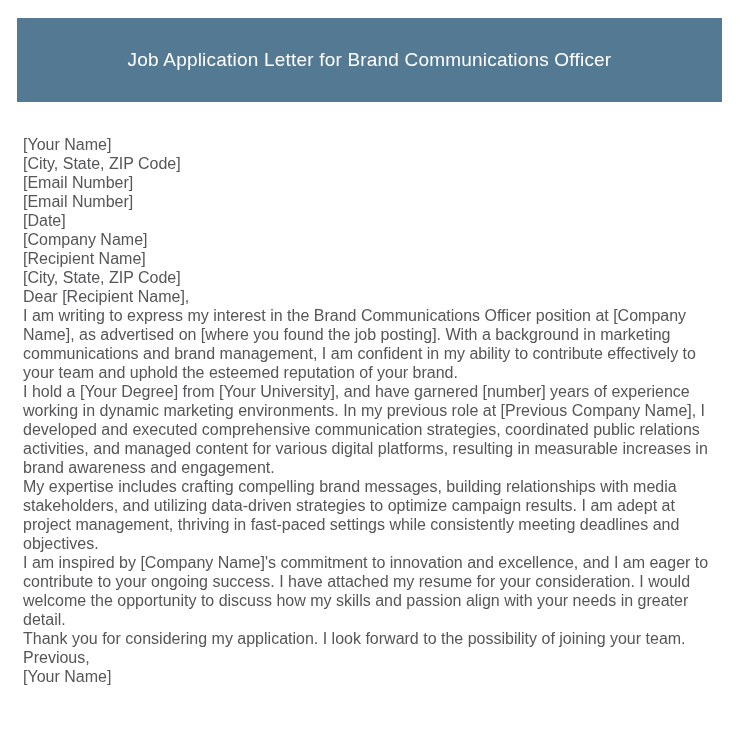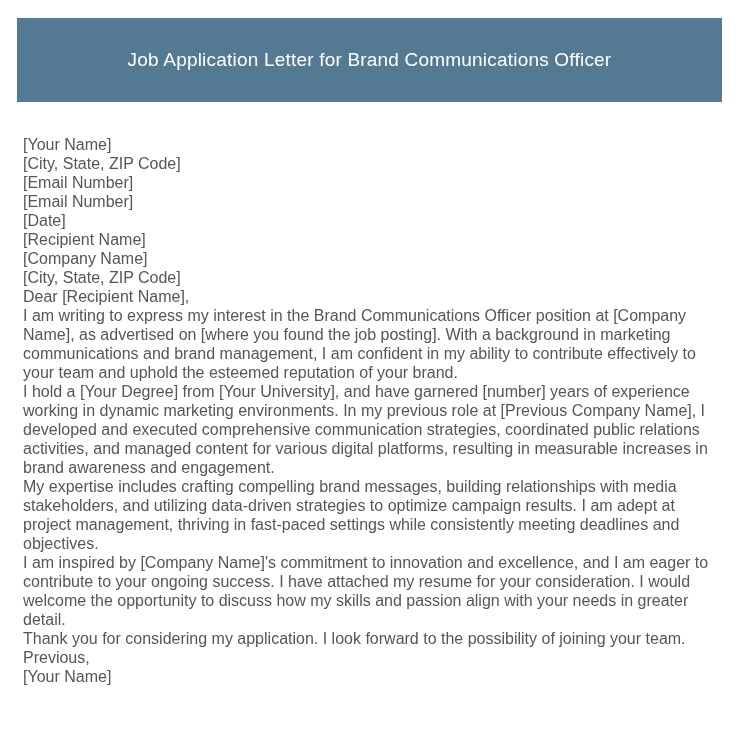--- a/index.html
+++ b/index.html
@@ -62,22 +62,22 @@
   <div class="banner">
     <h1>Job Application Letter for Brand Communications Officer</h1>
   </div>
 
   <div class="letter">
     <p>[Your Name]</p>
     <p>[City, State, ZIP Code]</p>
     <p>[Email Number]</p>
     <p>[Email Number]</p>
     <p>[Date]</p>
+    <p>[Company Name]</p>
     <p>[Recipient Name]</p>
-    <p>[Company Name]</p>
     <p>[City, State, ZIP Code]</p>
     <p>Dear [Recipient Name],</p>
     <p>I am writing to express my interest in the Brand Communications Officer position at [Company Name], as advertised on [where you found the job posting]. With a background in marketing communications and brand management, I am confident in my ability to contribute effectively to your team and uphold the esteemed reputation of your brand.</p>
     <p>I hold a [Your Degree] from [Your University], and have garnered [number] years of experience working in dynamic marketing environments. In my previous role at [Previous Company Name], I developed and executed comprehensive communication strategies, coordinated public relations activities, and managed content for various digital platforms, resulting in measurable increases in brand awareness and engagement.</p>
     <p>My expertise includes crafting compelling brand messages, building relationships with media stakeholders, and utilizing data-driven strategies to optimize campaign results. I am adept at project management, thriving in fast-paced settings while consistently meeting deadlines and objectives.</p>
     <p>I am inspired by [Company Name]'s commitment to innovation and excellence, and I am eager to contribute to your ongoing success. I have attached my resume for your consideration. I would welcome the opportunity to discuss how my skills and passion align with your needs in greater detail.</p>
     <p>Thank you for considering my application. I look forward to the possibility of joining your team.</p>
     <p>Previous,</p>
     <p>[Your Name]</p>
   </div>

